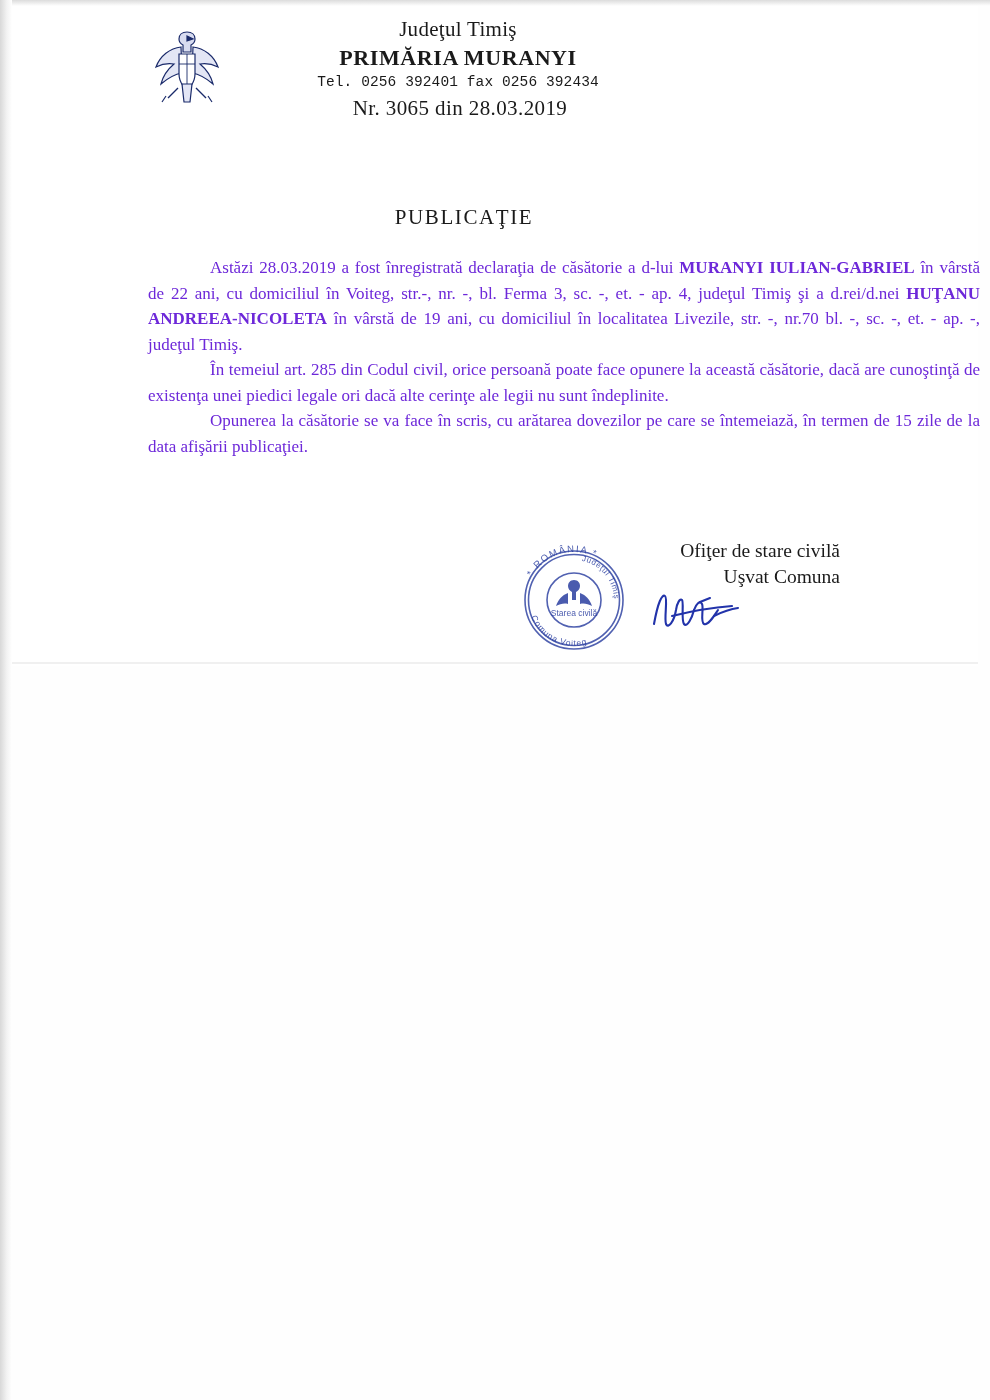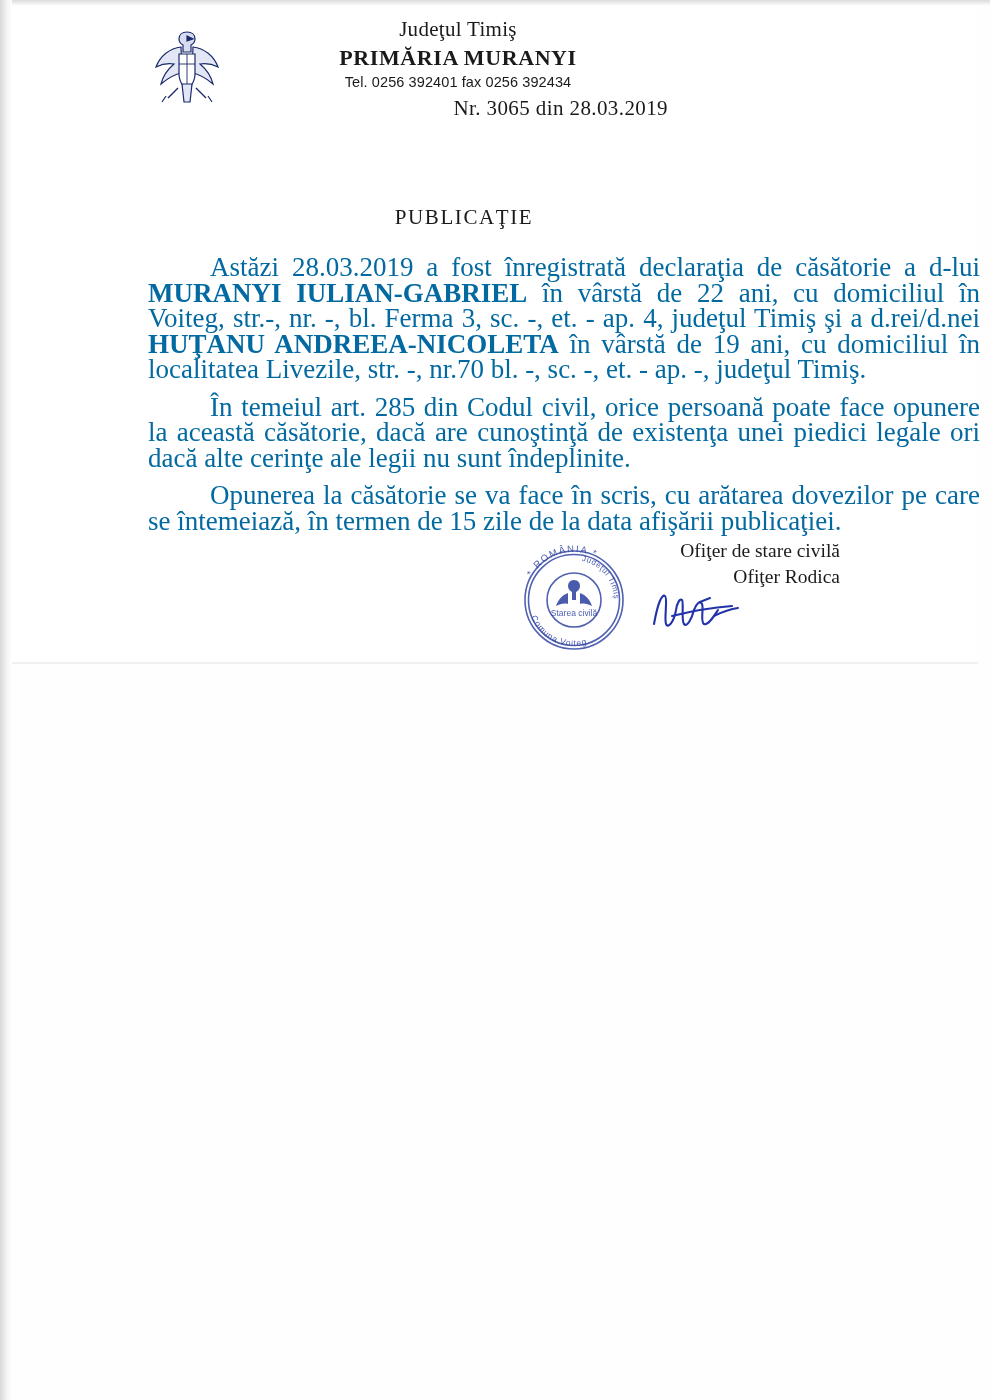--- a/index.html
+++ b/index.html
@@ -73,57 +73,57 @@
     letter-spacing: 0.3px;
     line-height: 30px;
   }
   .primaria {
     font-size: 22px;
     font-weight: bold;
     letter-spacing: 0.6px;
     line-height: 28px;
   }
   .tel {
-    font-family: Liberation Sans, sans-serif;
+    font-family: Liberation Mono, monospace;
     font-size: 14.5px;
     line-height: 20px;
     letter-spacing: 0.1px;
   }
   .nr-line {
     font-size: 21px;
     line-height: 32px;
-    text-align: right;
+    text-align: center;
     padding-left: 4px;
     letter-spacing: 0.4px;
   }
 
   
   .title {
     position: absolute;
     left: 0; top: 205px;
     width: 928px;
     text-align: center;
     font-size: 21px;
     letter-spacing: 1.6px;
   }
   .body-text {
     position: absolute;
     left: 148px;
     top: 255px;
     width: 832px;
-    font-size: 27px;
+    font-size: 17px;
     line-height: 25.5px;
     text-align: justify;
-    color: #0369a1;
+    color: #6d28d9;
   }
   .body-text p {
     margin: 0;
     text-indent: 62px;
   }
-  .body-text p + p { margin-top: 12px; }
+  .body-text p + p { margin-top: 0px; }
   .body-text b { font-weight: bold; }
 
   
   .sign-block {
     position: absolute;
     left: 580px;
     top: 538px;
     width: 260px;
     text-align: right;
     font-size: 19.5px;
@@ -188,21 +188,21 @@
   <div class="title">PUBLICAŢIE</div>
 
   <div class="body-text">
     <p><span>Astăzi  28.03.2019  a  fost  înregistrată  declaraţia  de  căsătorie  a  d-lui  </span><b>MURANYI IULIAN-GABRIEL</b><span>  în vârstă de  22 ani, cu domiciliul în Voiteg,  str.-, nr. -, bl. Ferma 3, sc. -, et. - ap. 4, judeţul Timiş şi a d.rei/d.nei </span><b>HUŢANU ANDREEA-NICOLETA</b><span> în vârstă de 19 ani, cu domiciliul  în localitatea Livezile, str. -, nr.70 bl. -, sc. -, et. - ap. -, judeţul Timiş.</span></p>
     <p>În temeiul art. 285 din Codul civil, orice persoană poate face opunere la această căsătorie, dacă are cunoştinţă de existenţa unei piedici legale ori dacă alte cerinţe ale legii nu sunt îndeplinite.</p>
     <p>Opunerea la căsătorie se va face în scris, cu arătarea dovezilor pe care se întemeiază, în termen de 15 zile de la data afişării publicaţiei.</p>
   </div>
 
   <div class="sign-block">
     <div>Ofiţer de stare civilă</div>
-    <div>Ofiţer Rodica</div>
+    <div>Uşvat Comuna</div>
   </div>
 
   <div class="stamp">
     <svg viewBox="0 0 124 124" width="124" height="124" aria-hidden="true">
       <defs>
         <path id="outerArc" d="M 14,62 A 48,48 0 1 1 110,62"></path>
         <path id="bottomArc" d="M 16,62 A 46,46 0 0 0 108,62"></path>
         <path id="midArcR" d="M 22,62 A 40,40 0 0 1 102,62"></path>
       </defs>
       <g stroke="#2b3fa0" fill="none" stroke-width="1.6" opacity="0.82">

